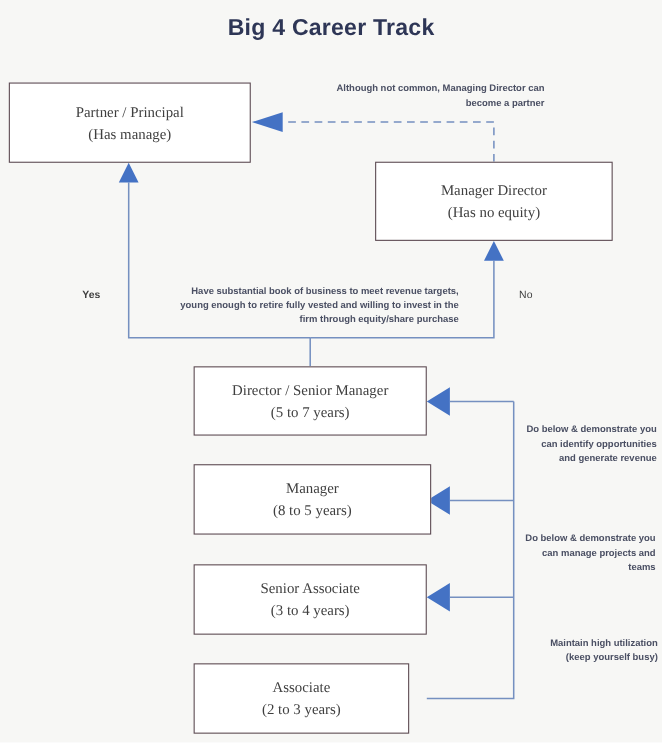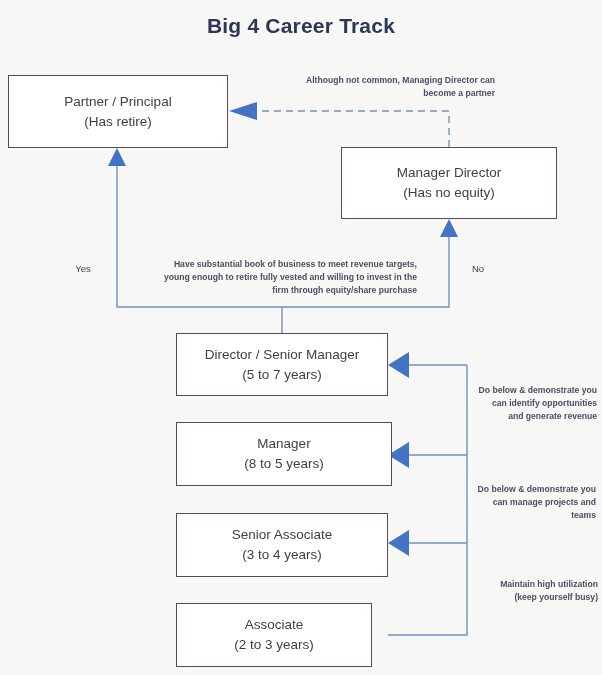--- a/index.html
+++ b/index.html
@@ -31,20 +31,21 @@
     box-sizing: border-box;
     border: 1px solid #5c4a52;
     background: #ffffff;
     display: flex;
     align-items: center;
     justify-content: center;
     text-align: center;
     color: #3f3f3f;
     font-size: 13.5px;
     line-height: 1.45;
+    font-family: Liberation Serif, serif;
   }
   .node .nlabel { display: block; }
   .ann {
     position: absolute;
     box-sizing: border-box;
     text-align: right;
     color: #4a4f63;
     font-size: 8.6px;
     line-height: 1.5;
     font-weight: bold;
@@ -91,21 +92,21 @@
     <path d="M467,455 L409,455" stroke="#7590c0" stroke-width="1.4" fill="none"></path>
     <polygon points="409,442 409,468 388,455" fill="#4472c4"></polygon>
 
     <path d="M467,543 L409,543" stroke="#7590c0" stroke-width="1.4" fill="none"></path>
     <polygon points="409,530 409,556 388,543" fill="#4472c4"></polygon>
   </svg>
 
   <div class="node" style="left:8px; top:75px; width:220px; height:73px;">
     <div>
       <span class="nlabel">Partner / Principal</span>
-      <span class="nlabel">(Has retire)</span>
+      <span class="nlabel">(Has manage)</span>
     </div>
   </div>
 
   <div class="node" style="left:341px; top:147px; width:216px; height:72px;">
     <div>
       <span class="nlabel">Manager Director</span>
       <span class="nlabel">(Has no equity)</span>
     </div>
   </div>
 
@@ -159,17 +160,17 @@
     <span class="nlabel">Do below &amp; demonstrate</span>
     <span class="nlabel">you can manage</span>
     <span class="nlabel">projects and teams</span>
   </div>
 
   <div class="ann" style="left:476px; top:578px; width:122px;">
     <span class="nlabel">Maintain high utilization</span>
     <span class="nlabel">(keep yourself busy)</span>
   </div>
 
-  <div class="yn" style="left:66px; top:263px; width:34px;">Yes</div>
+  <div class="yn" style="left:66px; top:263px; width:34px;font-weight:bold;">Yes</div>
 
   <div class="yn" style="left:463px; top:263px; width:30px;">No</div>
 
 </div>
 
 </body></html>

